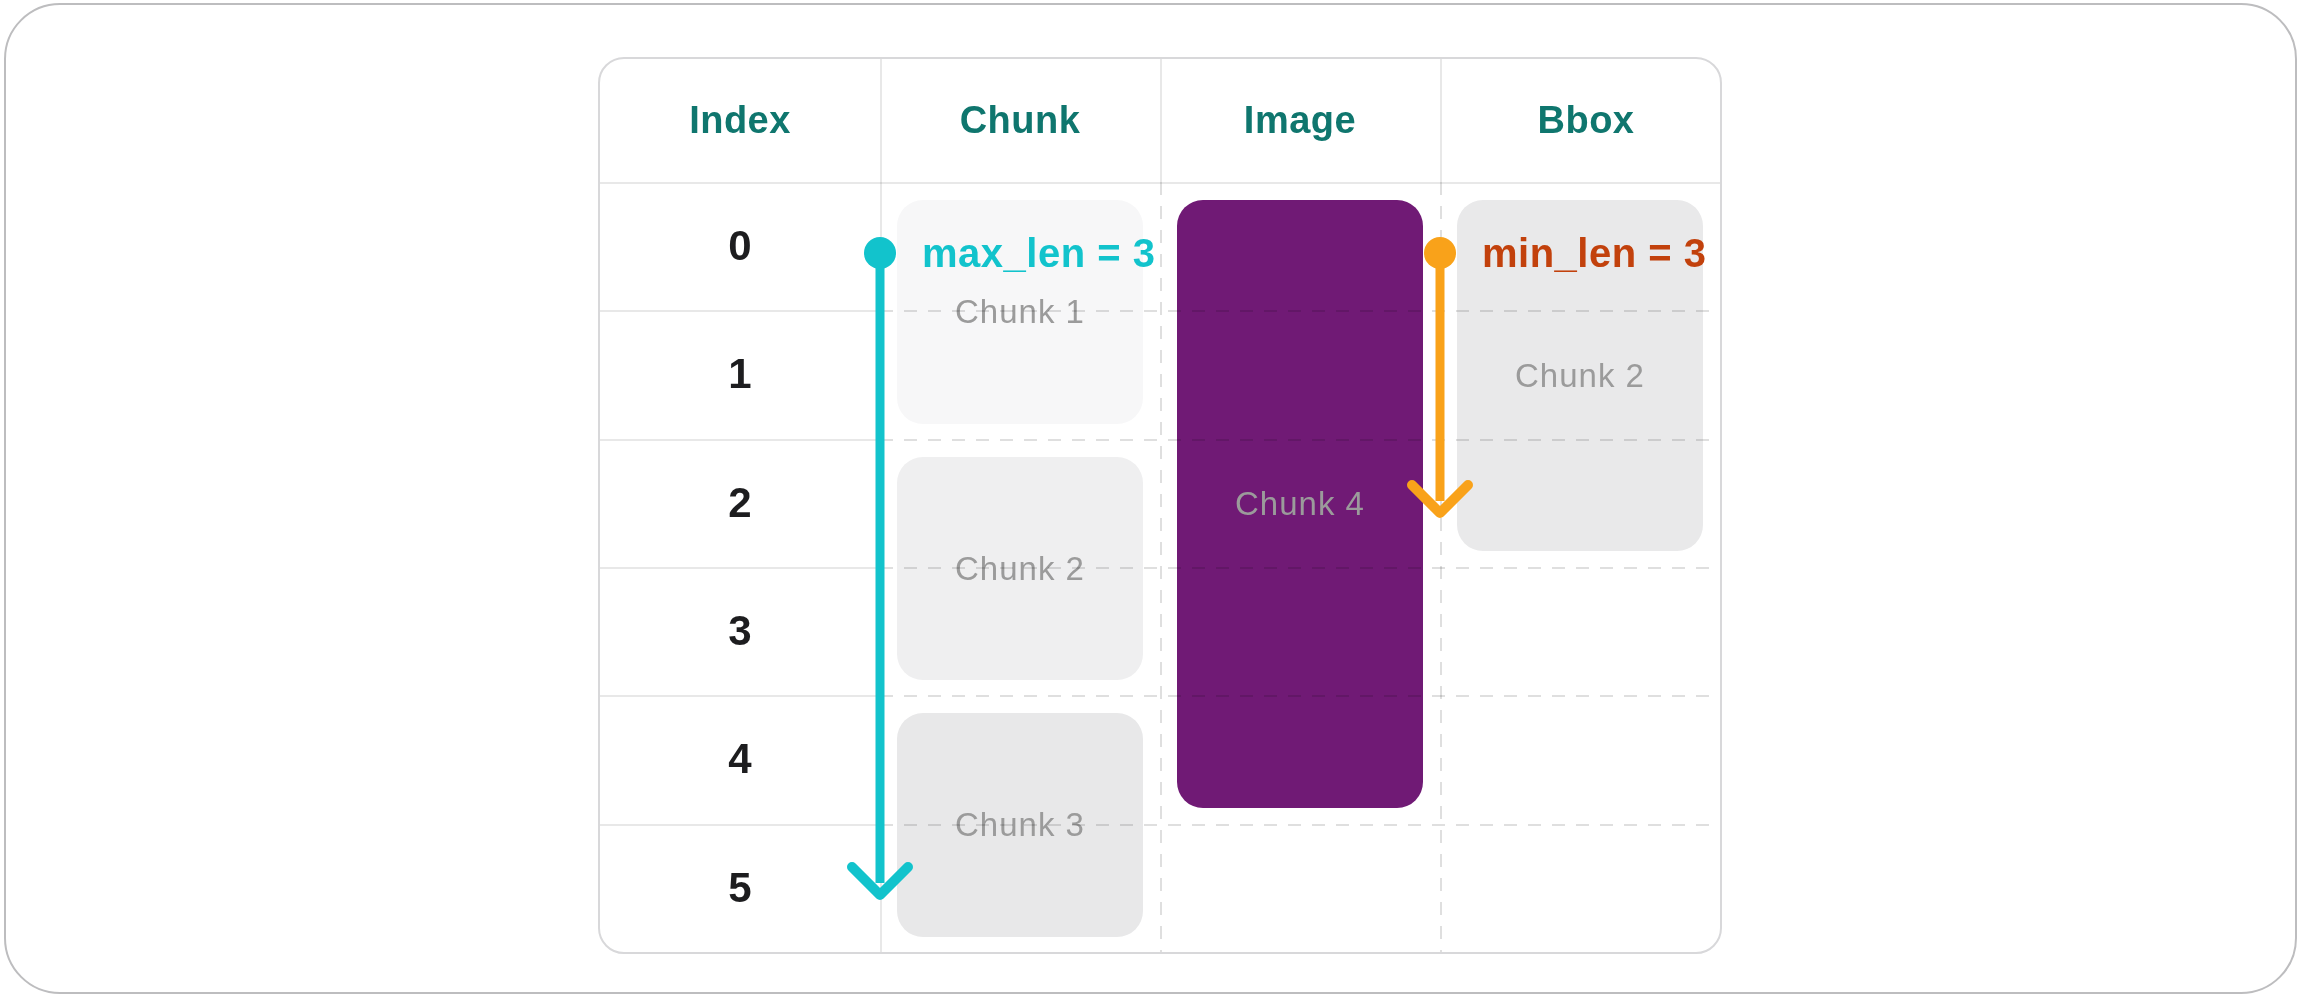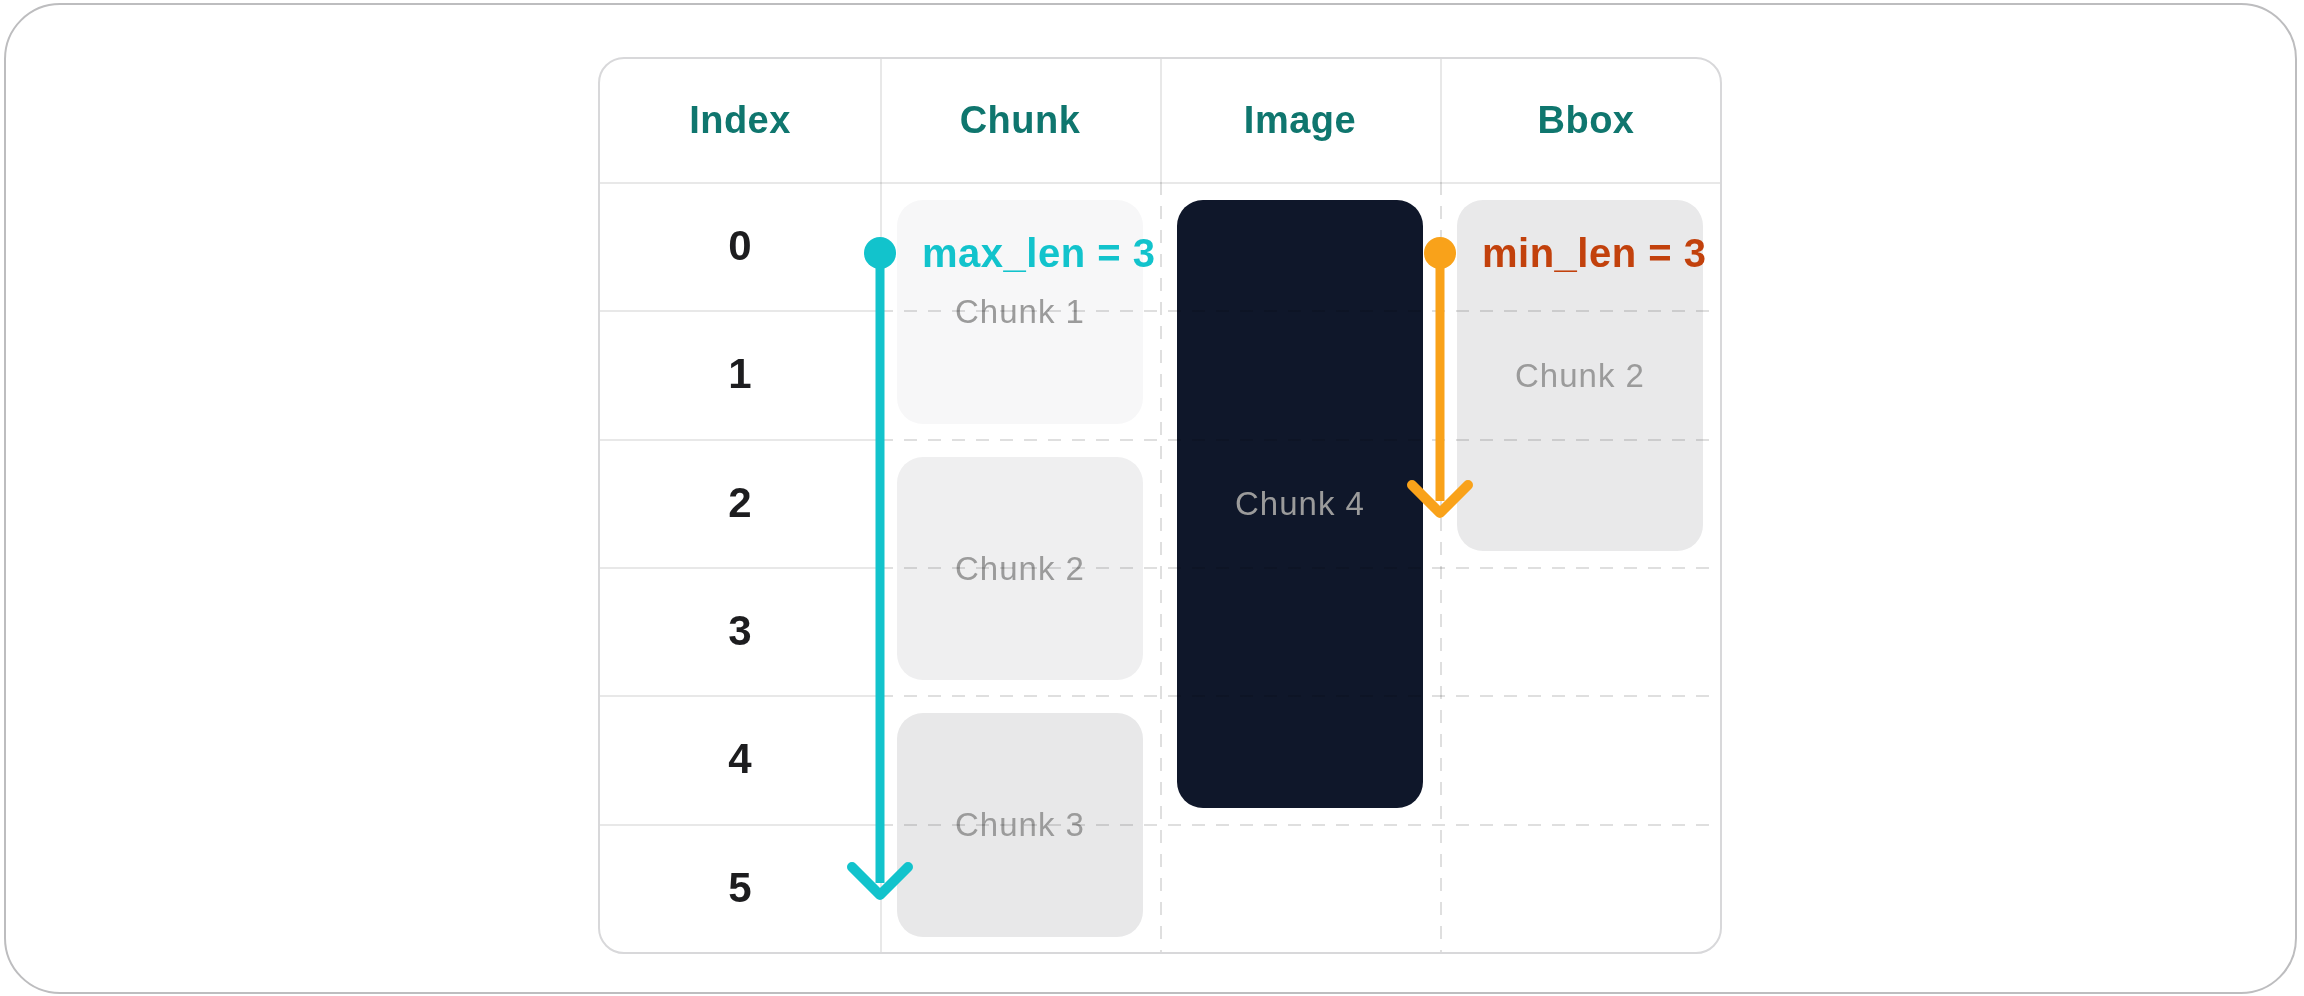--- a/index.html
+++ b/index.html
@@ -51,21 +51,21 @@
 
       <div class="chunk c1" style="background-color: rgb(247, 247, 248);">
         <span class="chunk-label">Chunk 1</span>
       </div>
       <div class="chunk c2" style="background-color: rgb(239, 239, 240);">
         <span class="chunk-label">Chunk 2</span>
       </div>
       <div class="chunk c3" style="background-color: rgb(232, 232, 233);">
         <span class="chunk-label">Chunk 3</span>
       </div>
-      <div class="chunk c4" style="background-color: #0f172a;">
+      <div class="chunk c4" style="background-color: #701a75;">
         <span class="chunk-label">Chunk 4</span>
       </div>
       <div class="chunk c5" style="background-color: rgb(233, 233, 234);">
         <span class="chunk-label">Chunk 2</span>
       </div>
 
       <div class="hline-solid" style="left:0;width:1120px;top:123px;"></div>
       <div class="hline-solid" style="left:0;width:280px;top:251px;"></div>
       <div class="hline-solid" style="left:0;width:280px;top:380px;"></div>
       <div class="hline-solid" style="left:0;width:280px;top:508px;"></div>

